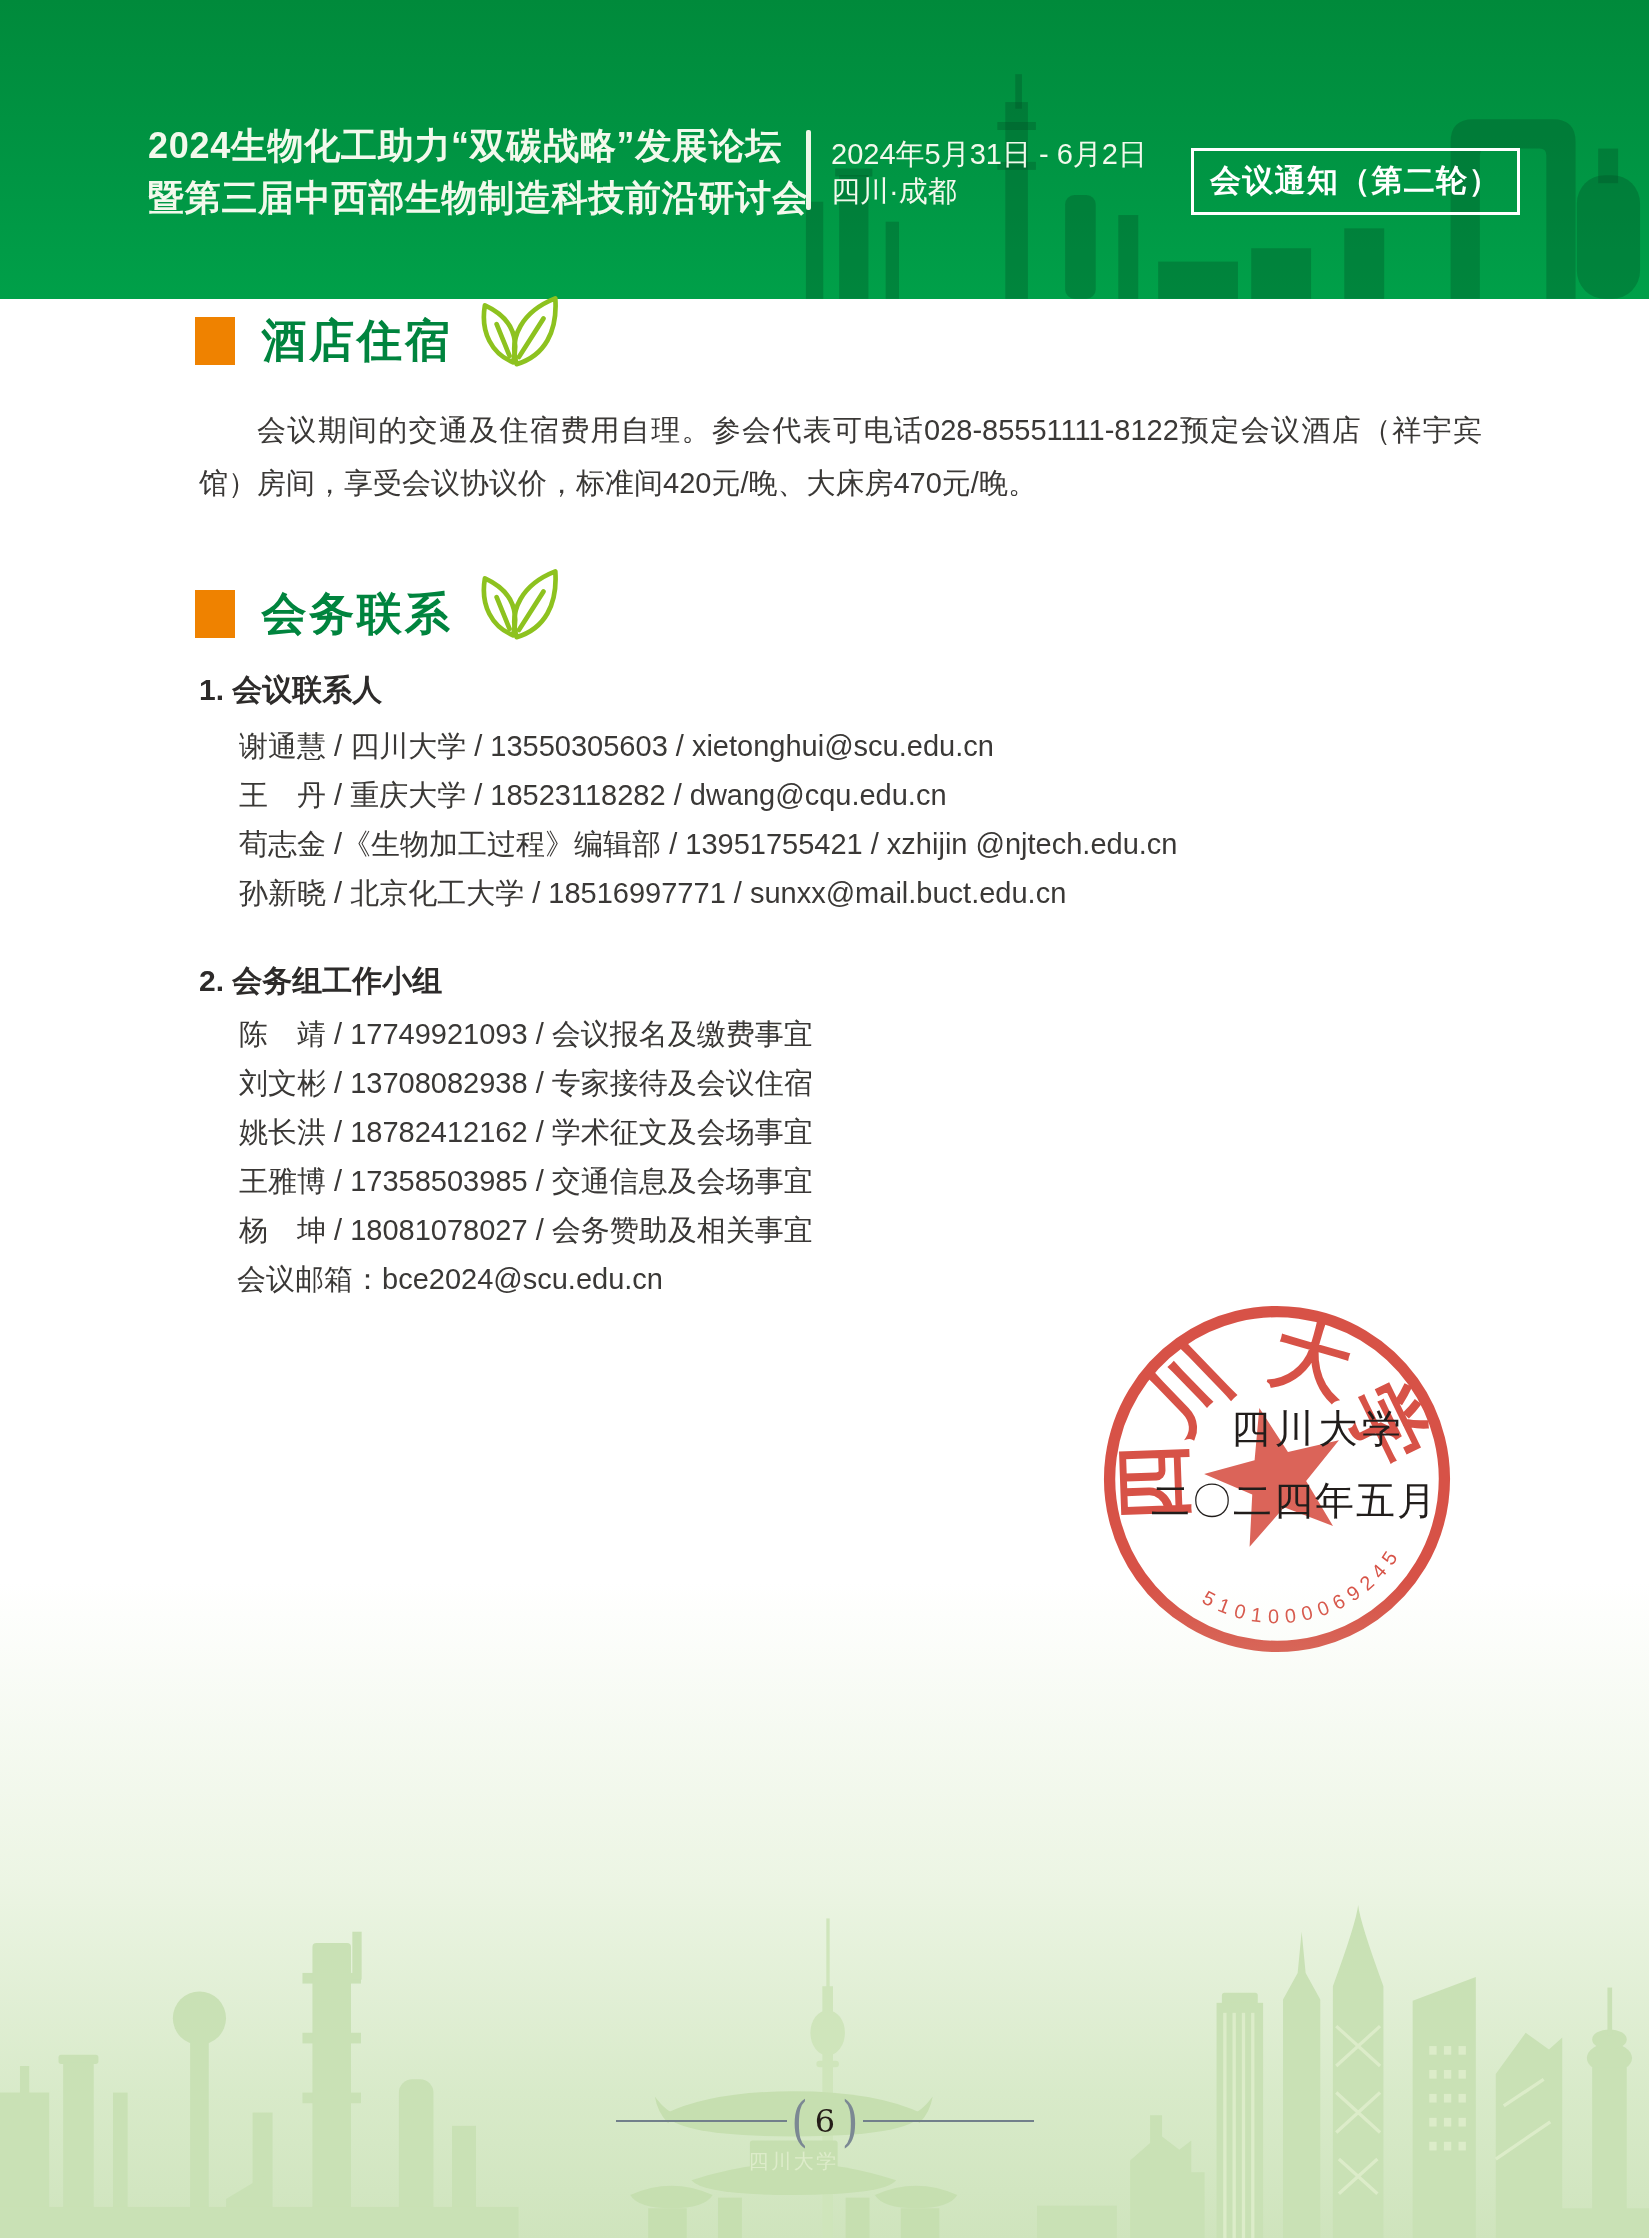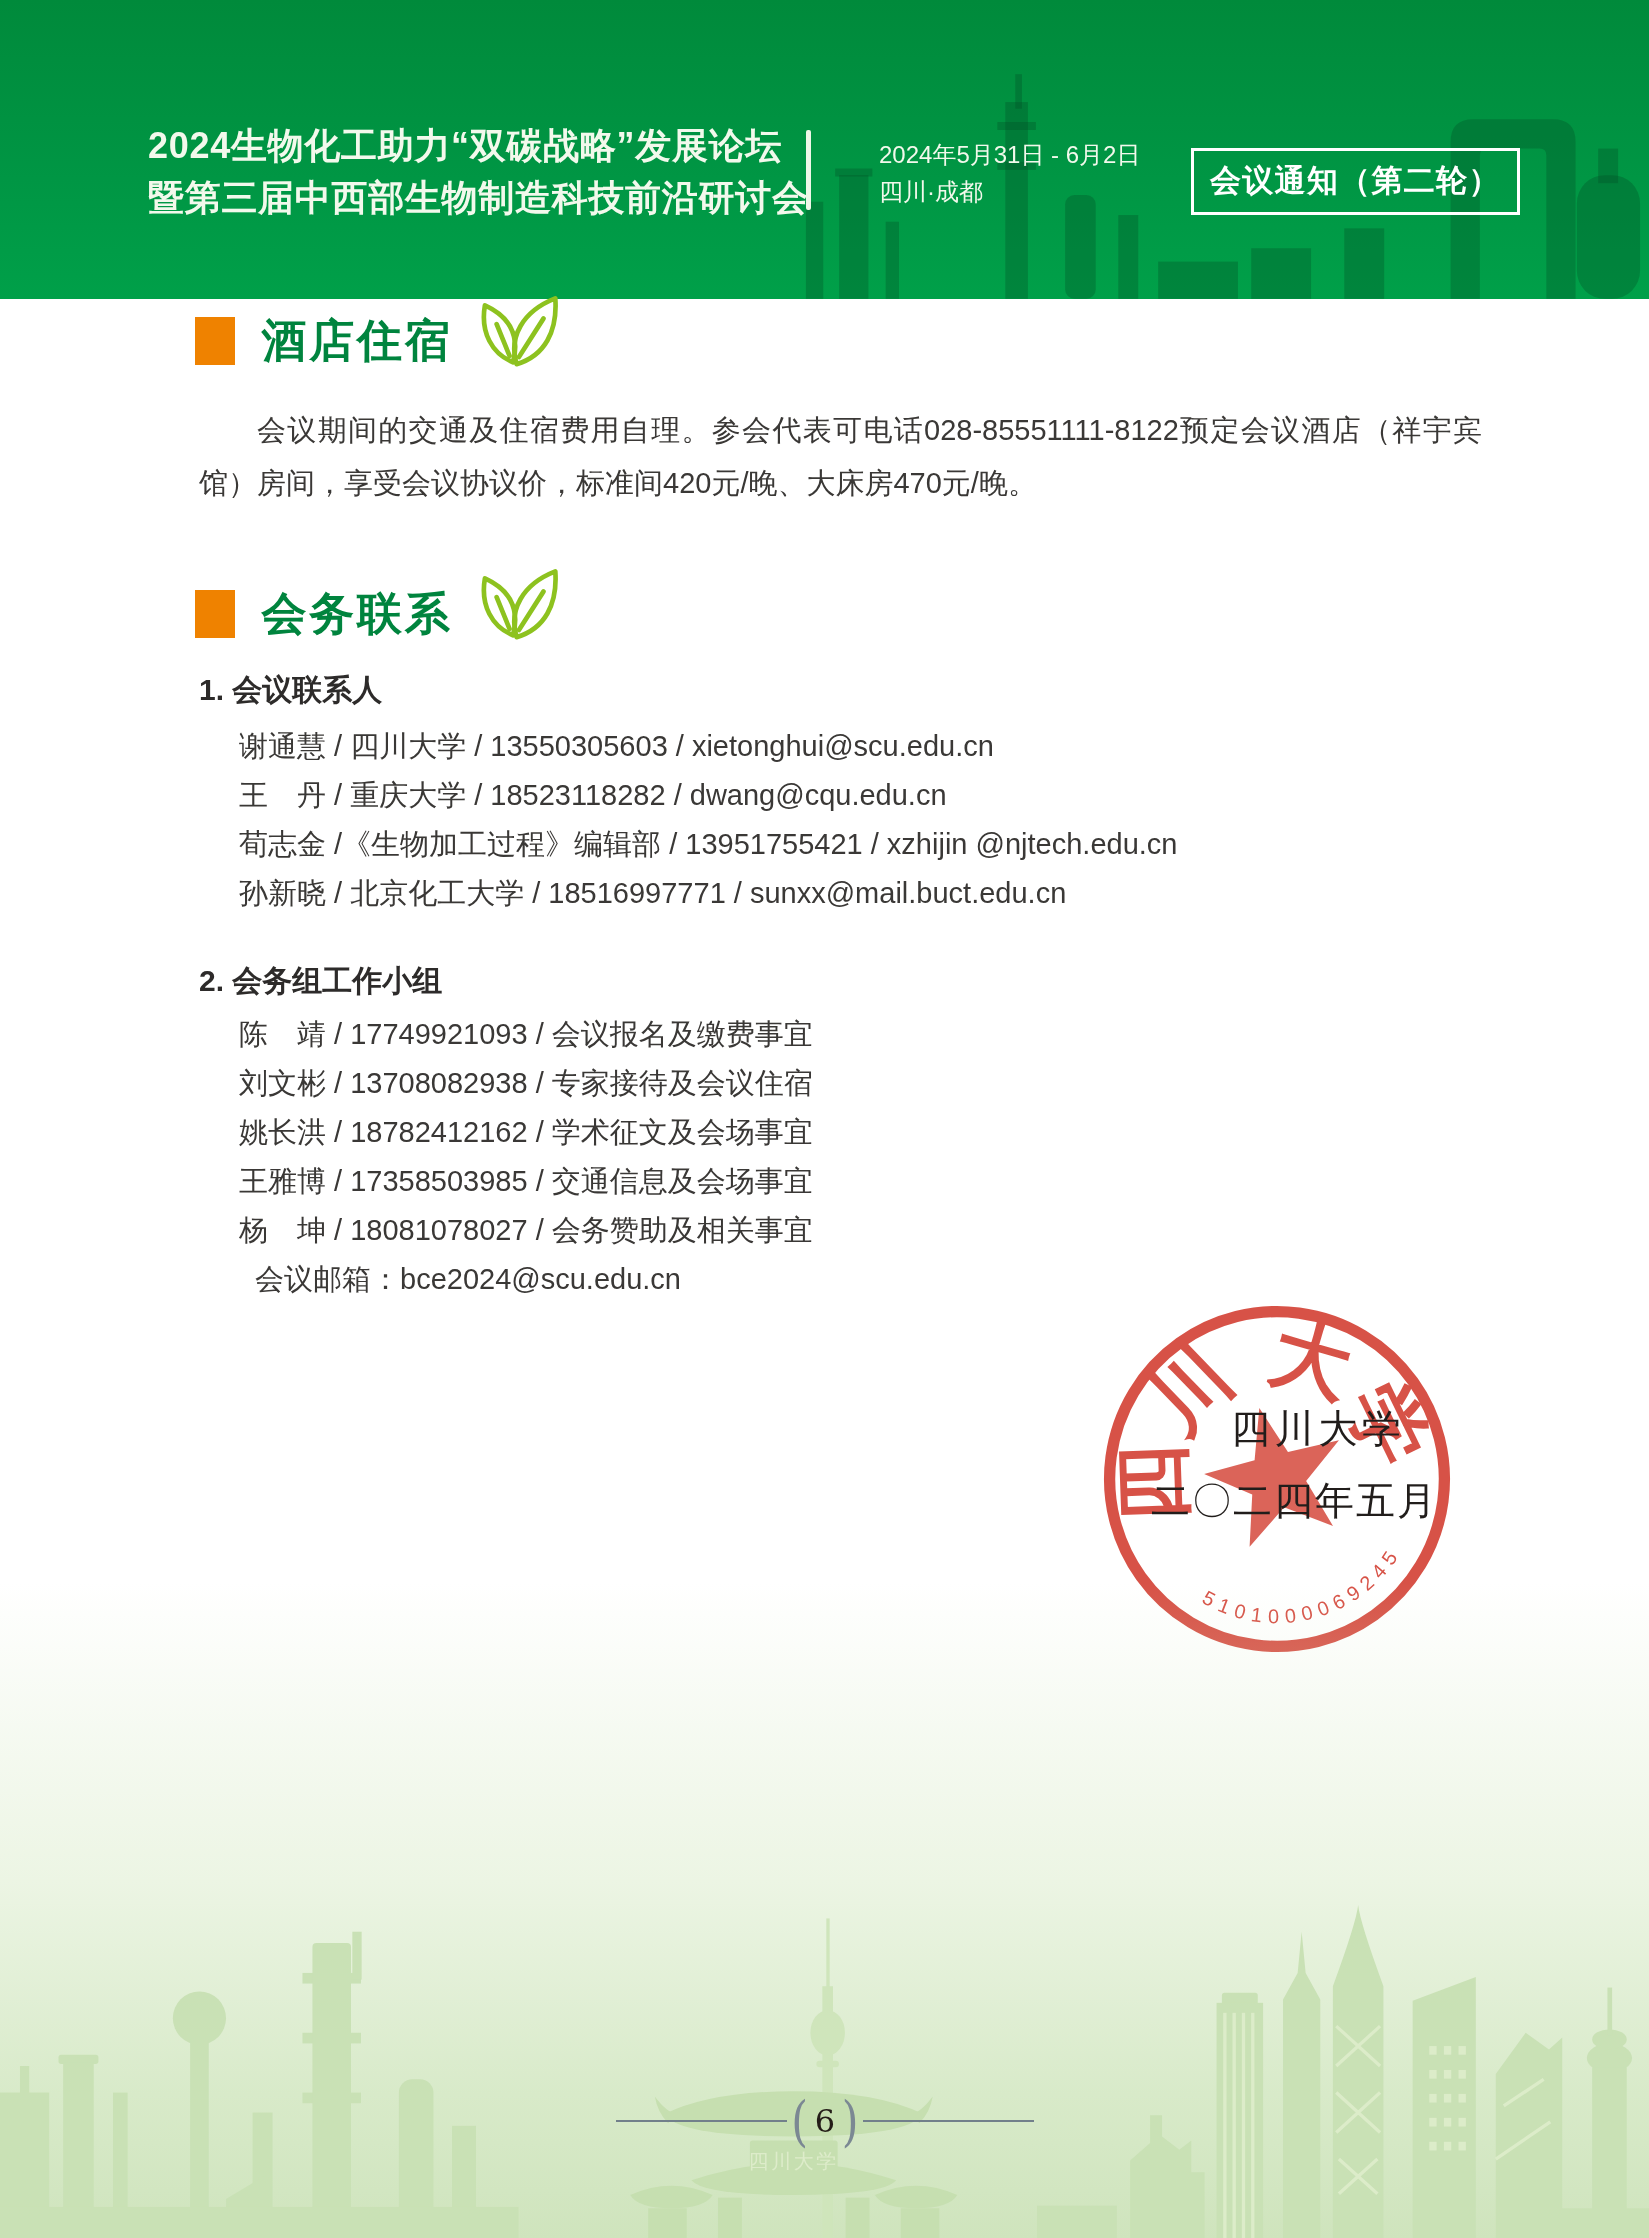--- a/index.html
+++ b/index.html
@@ -6,41 +6,41 @@
   .page{position:relative;width:1650px;height:2239px;background:#ffffff;overflow:hidden;
         font-family:"Liberation Sans","DejaVu Sans",sans-serif;color:#3a3836;}
 
   
   .header{position:absolute;left:0;top:0;width:1650px;height:299px;
           background:linear-gradient(180deg,#008a3b 0%,#009644 60%,#00a049 100%);overflow:hidden;}
   .header-sil{position:absolute;right:0;bottom:0;width:864px;height:237px;}
   .header-title{position:absolute;left:148px;top:120px;color:#f2f9ec;font-weight:bold;
                 font-size:36px;line-height:52px;letter-spacing:0.7px;white-space:nowrap;}
   .header-divider{position:absolute;left:806px;top:130px;width:4.7px;height:80px;background:#eef7e8;border-radius:2px;}
-  .header-date{position:absolute;left:831px;top:136px;color:#f2f9ec;font-size:24px;line-height:37px;white-space:nowrap;margin-left:48px;}
+  .header-date{position:absolute;left:831px;top:136px;color:#f2f9ec;font-size:29px;line-height:37px;white-space:nowrap;}
   .badge{position:absolute;left:1191px;top:148px;border:3.3px solid #ffffff;color:#ffffff;
          font-size:31px;font-weight:bold;letter-spacing:1.3px;padding:9.3px 16px;white-space:nowrap;}
 
   
   .section{position:absolute;left:155px;display:flex;align-items:center;padding-left:40px;}
   .sec-hotel{top:307px;}
   .sec-contact{top:580px;}
   .bullet{width:40px;height:48px;background:#ef8200;margin-right:26.6px;}
   .sec-title{font-size:45px;font-weight:bold;color:#00843e;letter-spacing:2.7px;white-space:nowrap;}
   .leaf{width:88px;height:81px;margin-left:20px;margin-top:-13.3px;}
 
   
   .hotel-para{position:absolute;left:199px;top:404px;width:1283px;font-size:29px;line-height:53px;
               text-indent:2em;text-align:justify;color:#3a3836;}
   .contacts{position:absolute;left:199px;top:670px;width:1263px;}
   .g-title{font-size:30px;font-weight:bold;color:#2d2b2a;line-height:40px;margin:0;}
   .g1-title{margin-bottom:12px;}
   .g2-title{margin-top:43px;margin-bottom:9.3px;}
   .c-line{font-size:29px;color:#3a3836;line-height:49px;margin-left:40px;white-space:nowrap;}
-  .email-line{font-size:29px;color:#3a3836;line-height:49px;margin-left:56px;white-space:nowrap;}
+  .email-line{font-size:29px;color:#3a3836;line-height:49px;margin-left:38px;white-space:nowrap;}
 
   
   .stamp{position:absolute;left:1095px;top:1297px;width:364px;height:364px;}
   .stamp svg{position:absolute;left:0;top:0;}
   .stamp-org{position:absolute;left:136px;top:105px;font-family:"DejaVu Serif","Liberation Serif",serif;
              font-size:39px;letter-spacing:4.7px;color:#211d1b;white-space:nowrap;}
   .stamp-date{position:absolute;left:56px;top:177px;font-family:"DejaVu Serif","Liberation Serif",serif;
               font-size:39px;letter-spacing:2px;color:#211d1b;white-space:nowrap;}
 
   

